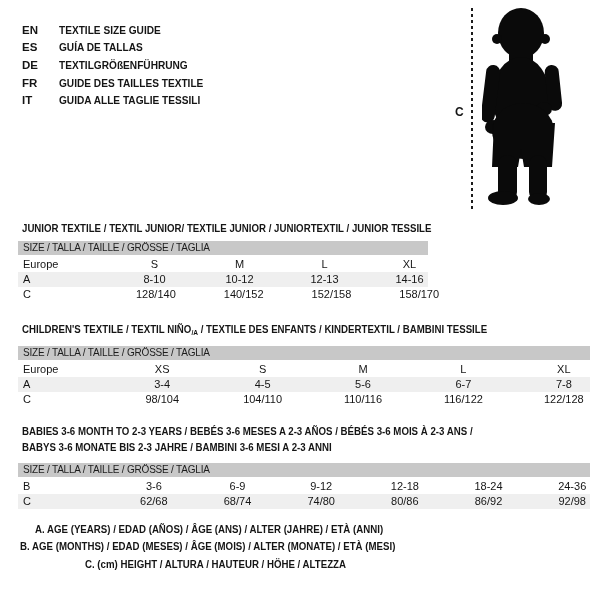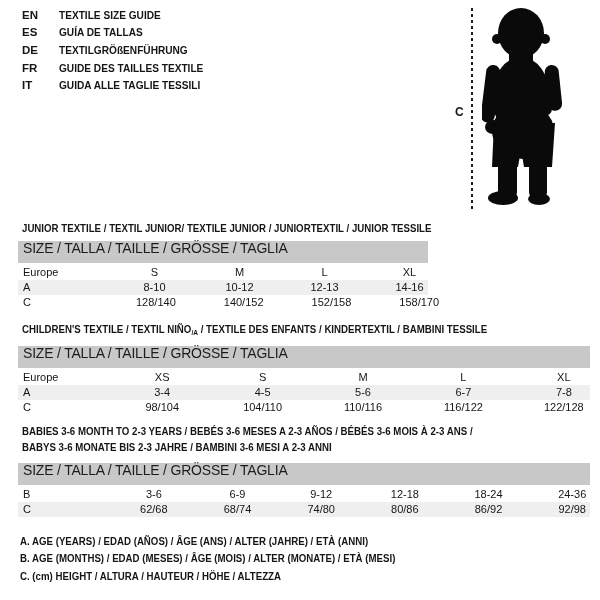--- a/index.html
+++ b/index.html
@@ -13,53 +13,53 @@
   }
   .abs { position: absolute; }
   .cond {
     display: inline-block;
     transform: scaleX(0.88);
     transform-origin: 0 50%;
     white-space: nowrap;
   }
 
   
-  .lang-block { left: 22px; top: 6px; }
+  .lang-block { left: 22px; top: 21px; }
   .lang-row { display: flex; height: 17.6px; align-items: center; font-weight: bold; font-size: 11.5px; color: #151515; }
   .lang-code { width: 37px; flex: 0 0 37px; }
 
   
   .height-line {
     left: 471px; top: 8px; width: 2px; height: 201px;
     background: repeating-linear-gradient(to bottom, #1c1c1c 0 3px, transparent 3px 6px);
   }
   .height-label { left: 455px; top: 105px; font-weight: bold; font-size: 12px; color: #151515; }
   .baby-figure { left: 482px; top: 5px; }
 
   
   .section-heading { font-weight: bold; font-size: 11px; color: #151515; line-height: 16px; }
   .heading-sub { font-size: 7.5px; vertical-align: -2px; }
 
   
   .tablebox { left: 18px; }
   .size-bar {
-    background: #c8c8c8; height: 22px; line-height: 14px;
-    font-size: 14px; color: #1c1c1c; padding-left: 5px;
+    background: #c8c8c8; height: 14px; line-height: 14px;
+    font-size: 10px; color: #1c1c1c; padding-left: 5px;
     margin-bottom: 2px; letter-spacing: -0.2px;
   }
   .trow { display: flex; height: 15px; line-height: 15px; font-size: 11px; color: #151515; gap: 48px; }
   .trow.striped { background: #efefef; }
   .cell-label { width: 70px; flex: 0 0 70px; padding-left: 5px; box-sizing: border-box; }
   .cell-val { flex: 1; text-align: center; }
 
   .w-junior { width: 410px; }
   .w-full { width: 572px; }
 
   
-  .footnotes { left: 20px; top: 533px; }
+  .footnotes { left: 20px; top: 521px; text-align: center; }
   .footnote-line { font-weight: bold; font-size: 11px; height: 17.3px; line-height: 17.3px; color: #151515; }
 </style>
 </head>
 <body>
 
 <div class="abs lang-block">
   <div class="lang-row">
     <span class="lang-code">EN</span>
     <span class="cond">TEXTILE SIZE GUIDE</span>
   </div>

